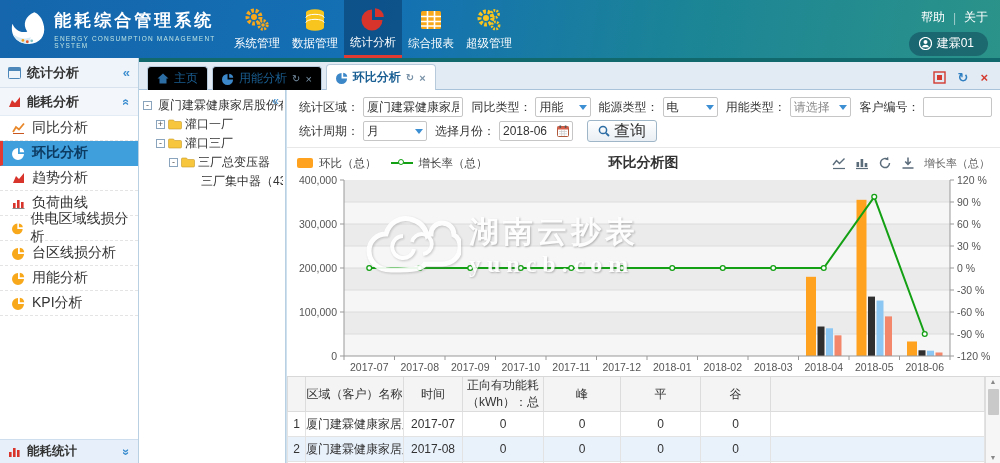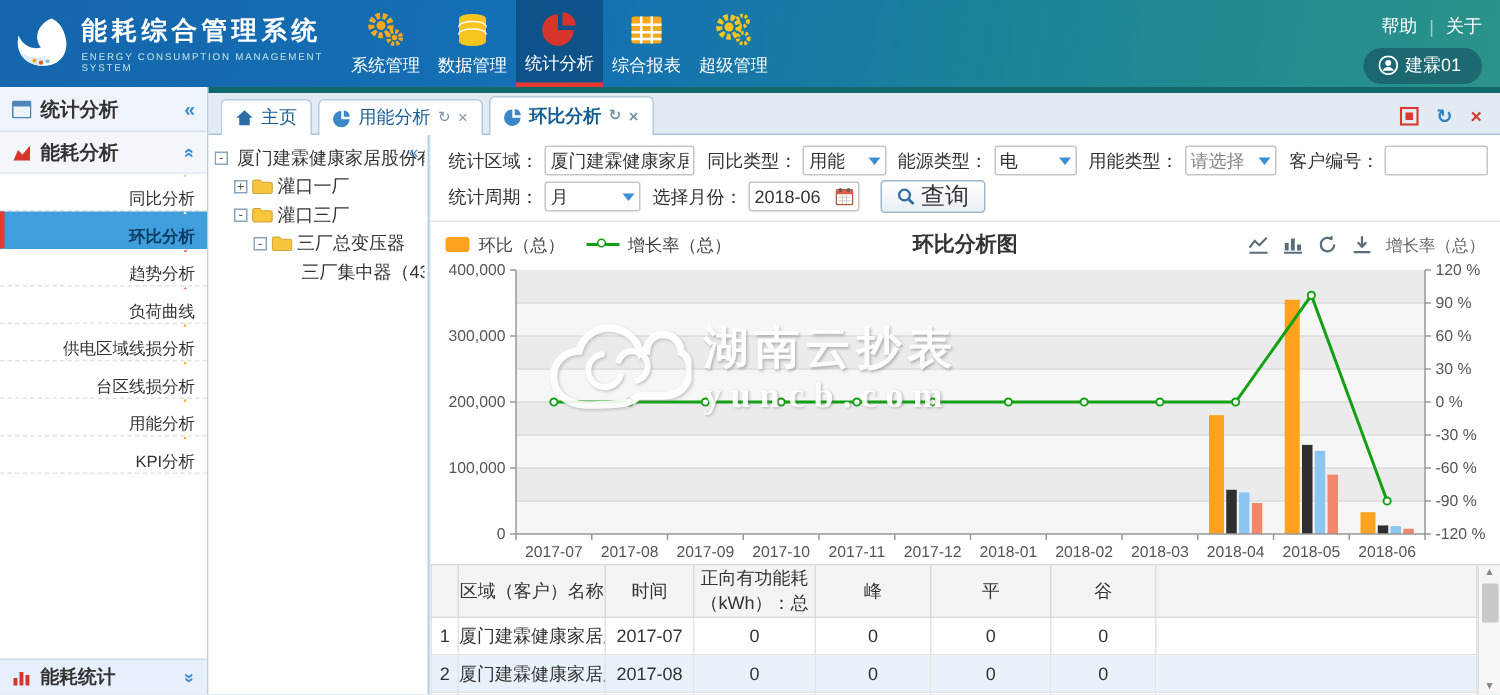--- a/index.html
+++ b/index.html
@@ -25,31 +25,31 @@
     padding:3px 14px 4px 10px; display:flex; align-items:center; gap:5px; cursor:pointer; }
 
   
   .sidebar { position:absolute; left:0; top:58px; width:139px; height:405px; background:#fff; border-right:1px solid #b9cfe2; }
   .sb-head { height:30px; background:#eef4fa; border-bottom:1px solid #d7e2ee; display:flex; align-items:center; padding:0 8px; gap:6px;
     font-size:13px; font-weight:bold; color:#333; }
   .sb-head .arr { margin-left:auto; color:#3f8fd0; font-size:13px; cursor:pointer; }
   .sb-sec { height:28px; background:#f3f7fc; border-bottom:1px solid #e3ebf4; display:flex; align-items:center; padding:0 8px; gap:6px;
     font-size:13px; font-weight:bold; color:#333; cursor:pointer; }
   .sb-sec .arr { margin-left:auto; color:#3f8fd0; font-size:12px; transform:rotate(90deg); }
-  .sb-item { height:25px; display:flex; align-items:flex-end; gap:7px; padding:0 8px 0 12px; font-size:11px; color:#333;
-    border-bottom:1px dashed #e4e4e4; cursor:pointer;flex-direction:column; }
+  .sb-item { height:25px; display:flex; align-items:center; gap:7px; padding:0 8px 0 12px; font-size:14px; color:#333;
+    border-bottom:1px dashed #e4e4e4; cursor:pointer; }
   .sb-item.sel { background:#3f9edc; border-left:3px solid #e23a30; padding-left:9px; color:#0d3c63; font-weight:bold; border-bottom:1px solid #3f9edc; }
   .sb-foot { position:absolute; left:0; bottom:0; width:138px; height:24px; background:#e7f0fa; border-top:1px solid #cfdeee;
     display:flex; align-items:center; gap:6px; padding:0 8px; font-size:12.5px; font-weight:bold; color:#333; cursor:pointer; }
   .sb-foot .arr { margin-left:auto; color:#3f8fd0; font-size:12px; transform:rotate(90deg); display:inline-block; }
 
   
   .topstrip { position:absolute; left:139px; top:58px; width:861px; height:4px; background:#11696e; }
   .tabbar { position:absolute; left:139px; top:62px; width:861px; height:28px; background:#e2ebf3; border-bottom:1px solid #a9c4da; display:flex; align-items:flex-end; padding-left:8px; }
-  .tab { height:24px; background:#ffffff; border:1px solid #b7cadc; border-bottom:none; border-radius:4px 4px 0 0; margin-right:4px;
+  .tab { height:24px; background:#000000; border:1px solid #b7cadc; border-bottom:none; border-radius:4px 4px 0 0; margin-right:4px;
     display:flex; align-items:center; gap:5px; padding:0 9px; font-size:12px; color:#1a5f93; cursor:pointer; position:relative; top:1px; }
   .tab.active { background:#fff; height:26px; font-weight:bold; }
   .tab .mini { font-size:10px; color:#7a93a8; cursor:pointer; }
   .tab .mini.x { font-size:11px; }
   .win-ctrls { margin-left:auto; display:flex; align-items:center; gap:12px; padding:0 12px 5px 0; }
   .win-ctrls .wc { font-size:13px; cursor:pointer; line-height:1; }
   .wc-refresh { color:#2f7fc1; font-weight:bold; }
   .wc-close { color:#d43a2f; font-weight:bold; font-size:15px; }
 
   

